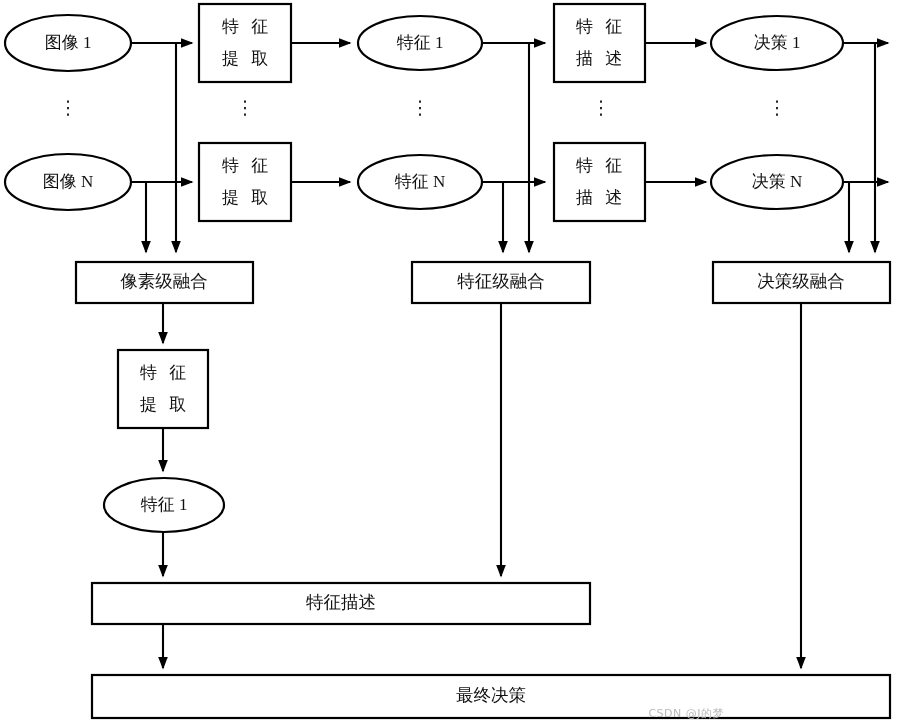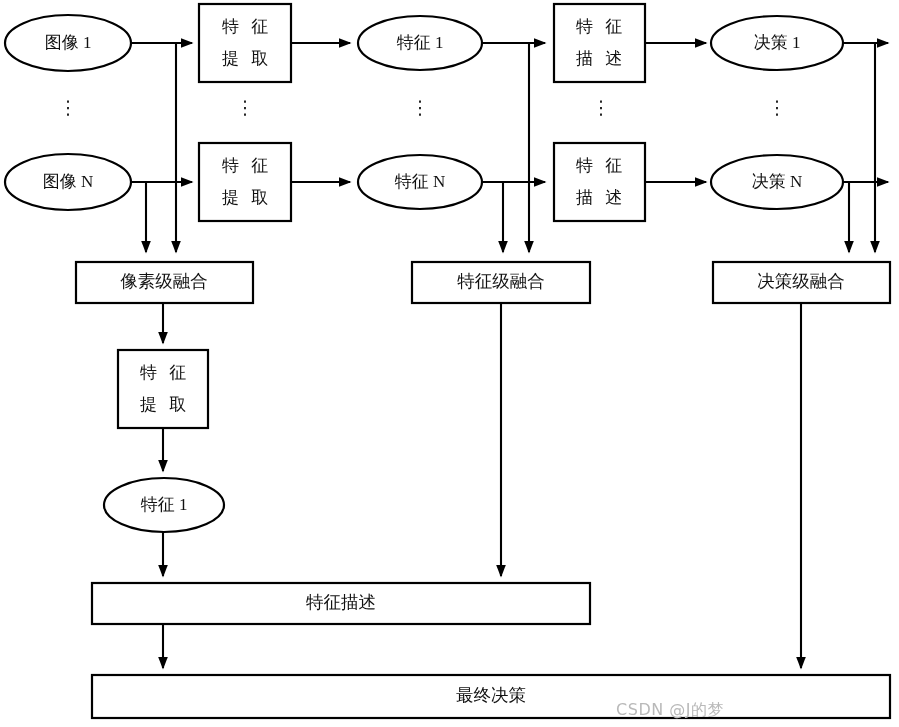--- a/index.html
+++ b/index.html
@@ -57,21 +57,21 @@
     fill: #222222;
     text-anchor: middle;
     dominant-baseline: middle;
     letter-spacing: 0;
   }
   .watermark {
     position: absolute;
     right: 8px;
     bottom: 6px;
     font-family: "DejaVu Sans", "Liberation Sans", sans-serif;
-    font-size: 16px;
+    font-size: 11px;
     color: #b9b9b9;
     letter-spacing: 0.5px;
     user-select: none;
   }
 </style>
 </head>
 <body>
 
 <div id="diagram-root">
 

